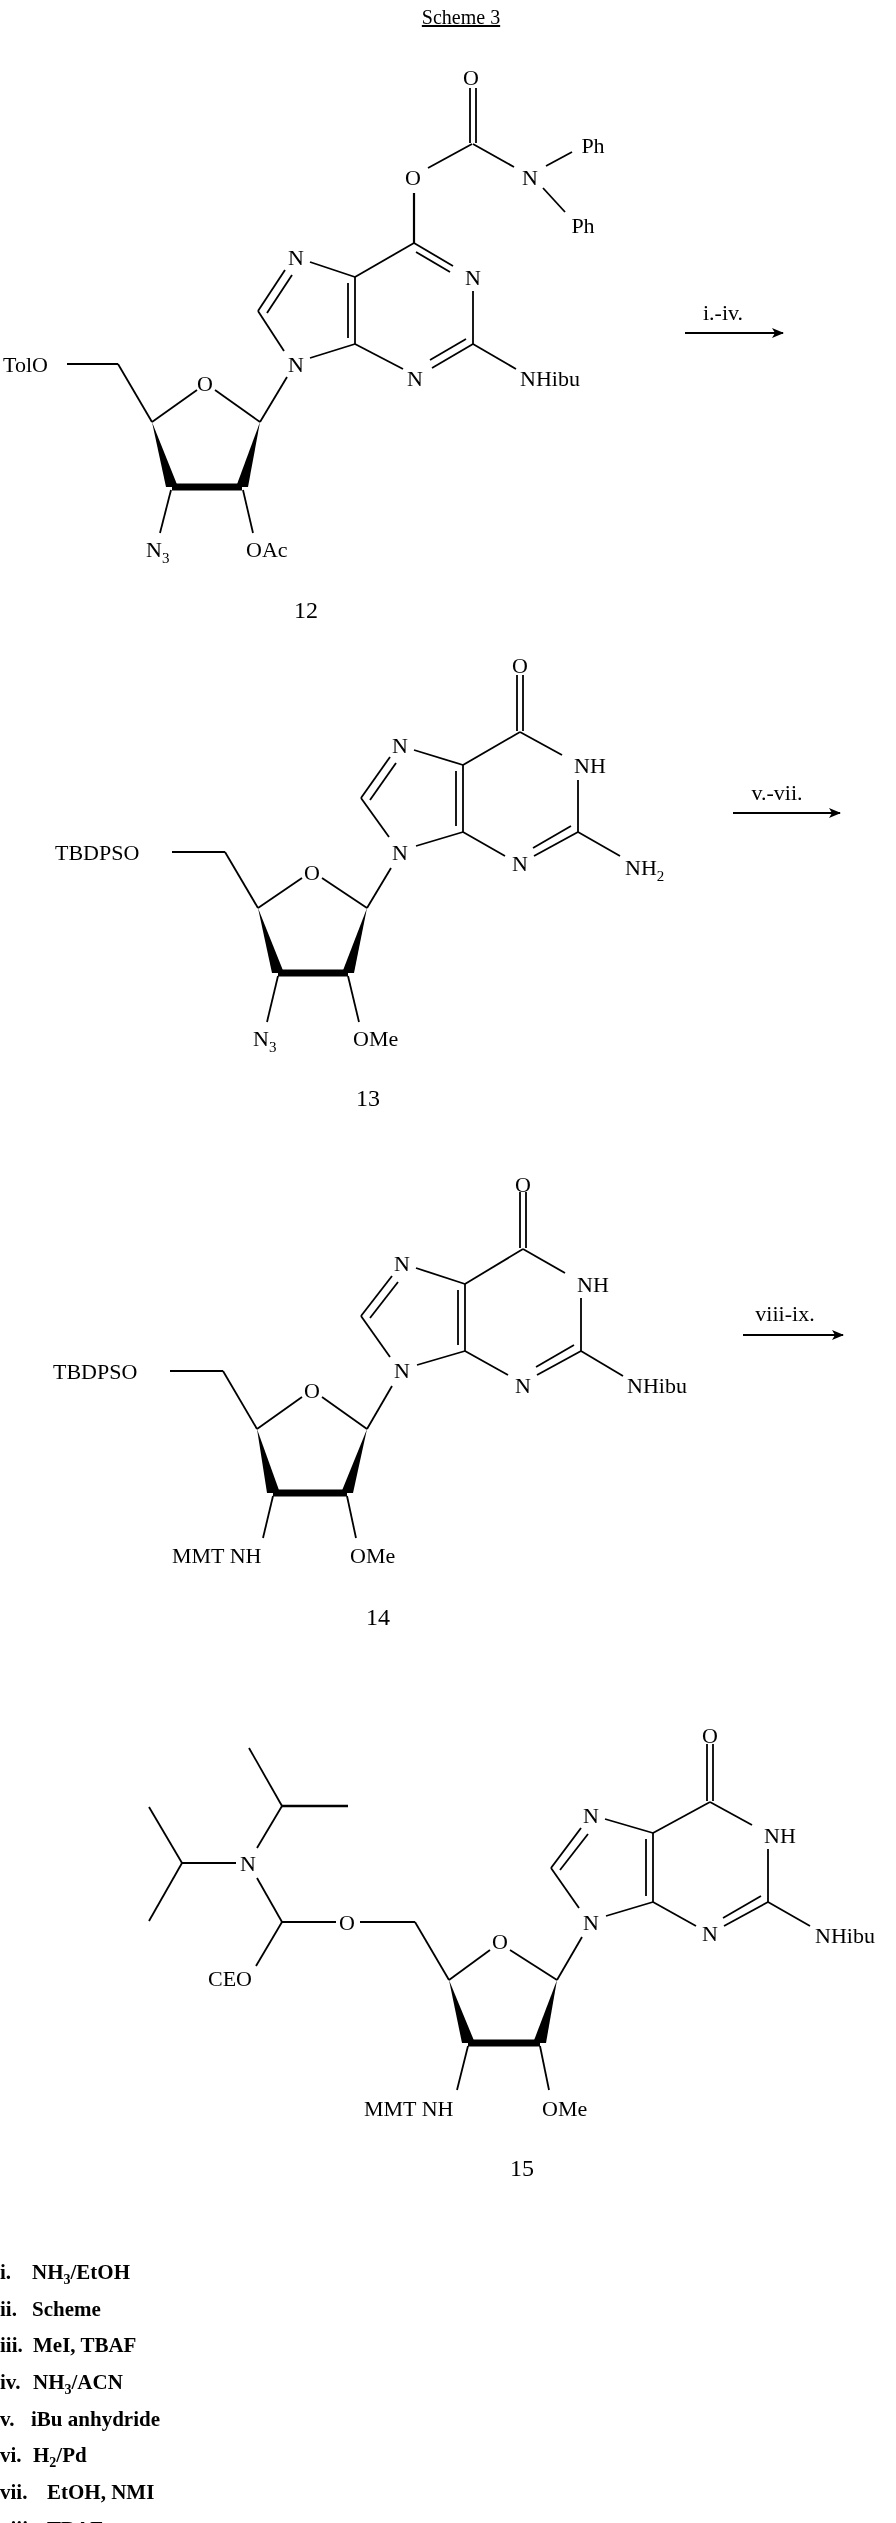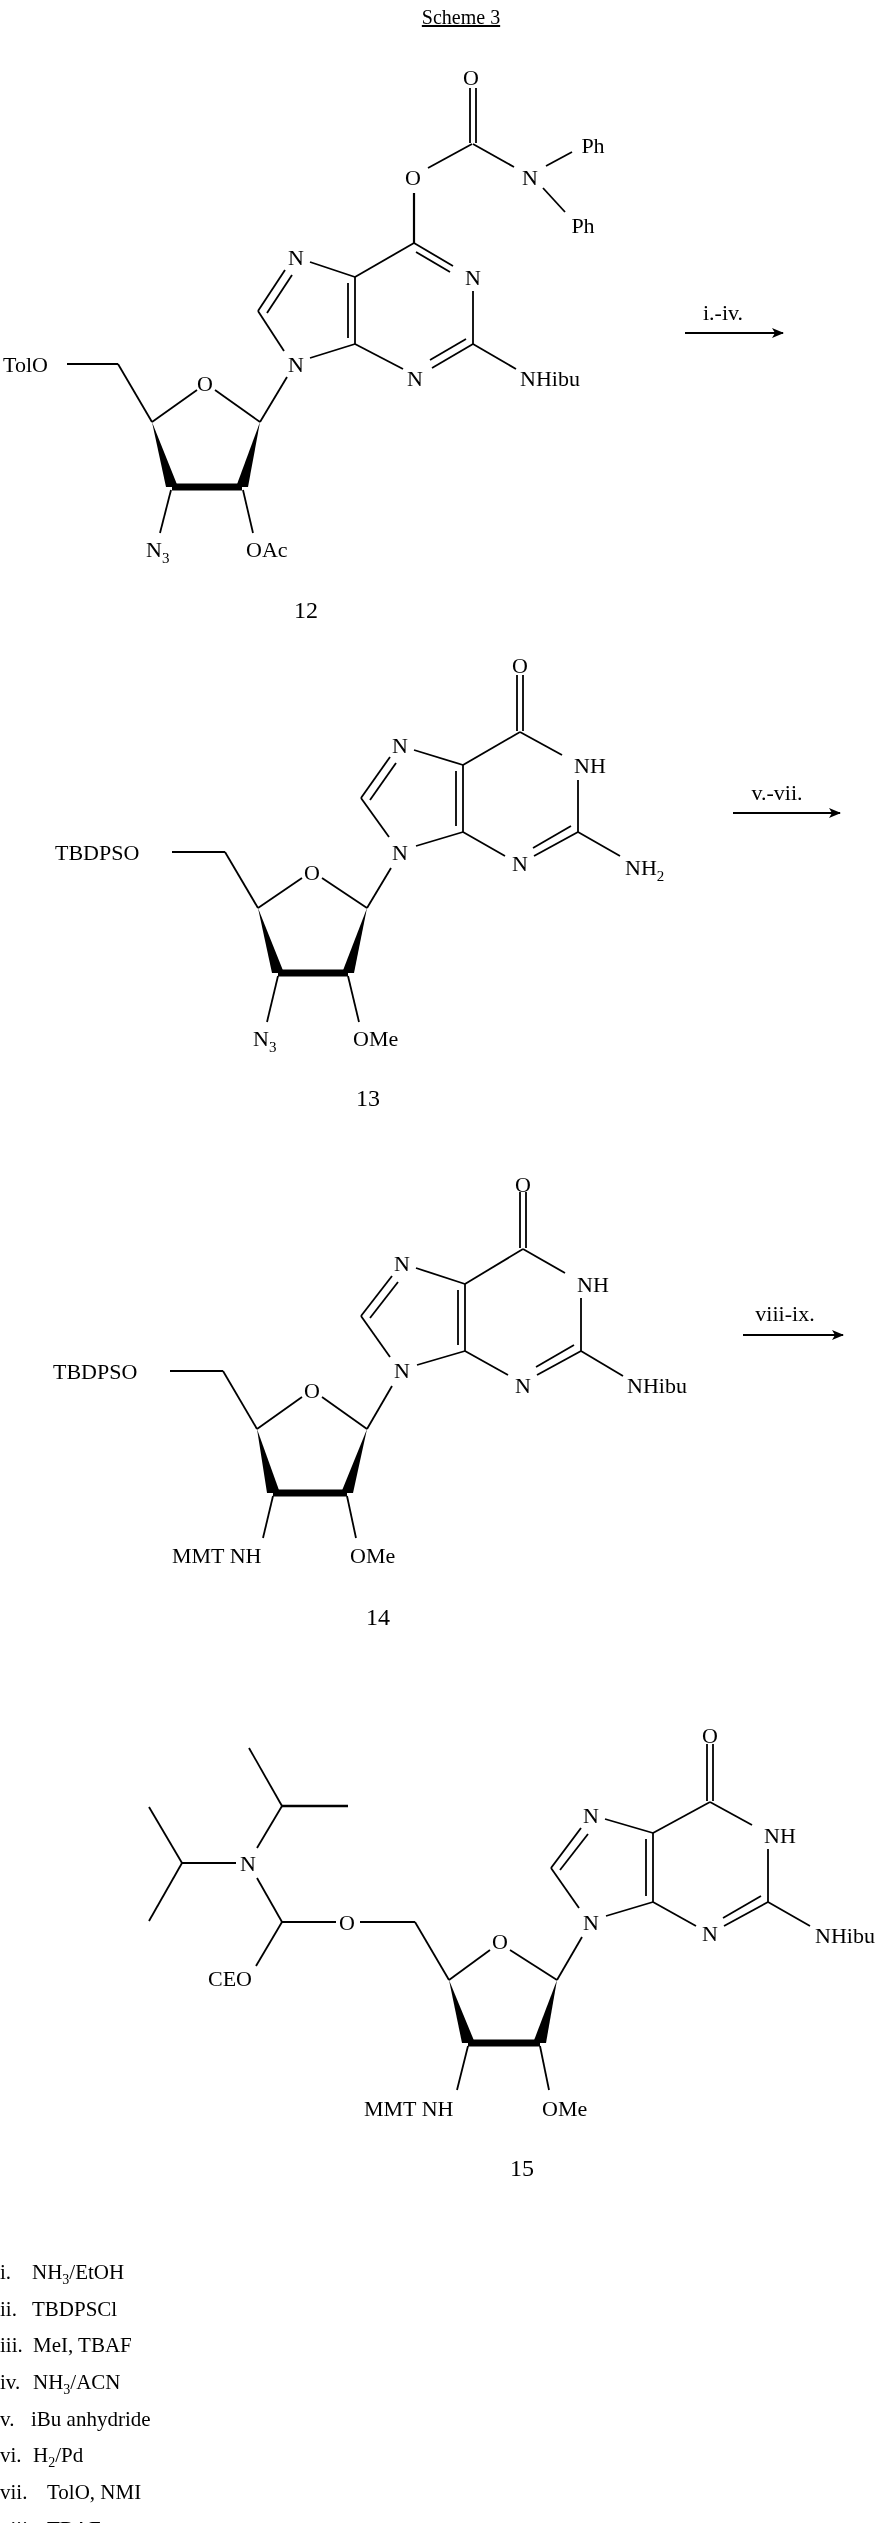--- a/index.html
+++ b/index.html
@@ -5,21 +5,21 @@
   html, body { margin: 0; padding: 0; background: #ffffff; }
   body { width: 896px; height: 2523px; position: relative; overflow: hidden; font-family: "Liberation Serif", "DejaVu Serif", serif; color: #000; }
   .scheme-title { position: absolute; left: 13px; width: 896px; top: 6px; text-align: center; font-size: 20px; }
   .scheme-title span { text-decoration: underline; }
   svg.canvas { position: absolute; left: 0; top: 0; }
   svg text { font-family: "Liberation Serif", "DejaVu Serif", serif; fill: #000; }
   .lbl { font-size: 22px; }
   .num { font-size: 24px; }
   .sub { font-size: 15px; }
   .reagents { position: absolute; left: 0; top: 2258px; font-size: 21px; line-height: 29.5px; }
-  .reagents .row { white-space: nowrap; }
+  .reagents .row { white-space: nowrap; font-weight: bold; }
   .reagents .idx { display: inline-block; }
   .reagents sub { font-size: 14px; }
 </style>
 </head>
 <body>
 
 <div class="scheme-title"><span>Scheme 3</span></div>
 
 <svg class="canvas" width="896" height="2523" viewBox="0 0 896 2523">
   <defs>
@@ -269,21 +269,21 @@
     <text class="lbl" x="780" y="1843" text-anchor="middle">NH</text>
     <text class="lbl" x="710" y="1941" text-anchor="middle">N</text>
     <text class="lbl" x="591" y="1823" text-anchor="middle">N</text>
     <text class="lbl" x="591" y="1930" text-anchor="middle">N</text>
     <text class="lbl" x="815" y="1943">NHibu</text>
   </g>
 </svg>
 
 <div class="reagents">
   <div class="row"><span class="idx" style="width:32px">i.</span><span>NH</span><sub>3</sub><span>/EtOH</span></div>
-  <div class="row"><span class="idx" style="width:32px">ii.</span><span>TBDPSCl</span><sub></sub><span></span></div>
+  <div class="row"><span class="idx" style="width:32px">ii.</span><span>Scheme</span><sub></sub><span></span></div>
   <div class="row"><span class="idx" style="width:33px">iii.</span><span>MeI, TBAF</span><sub></sub><span></span></div>
   <div class="row"><span class="idx" style="width:33px">iv.</span><span>NH</span><sub>3</sub><span>/ACN</span></div>
   <div class="row"><span class="idx" style="width:31px">v.</span><span>iBu anhydride</span><sub></sub><span></span></div>
   <div class="row"><span class="idx" style="width:33px">vi.</span><span>H</span><sub>2</sub><span>/Pd</span></div>
-  <div class="row"><span class="idx" style="width:47px">vii.</span><span>TolO, NMI</span><sub></sub><span></span></div>
+  <div class="row"><span class="idx" style="width:47px">vii.</span><span>EtOH, NMI</span><sub></sub><span></span></div>
   <div class="row"><span class="idx" style="width:47px">viii.</span><span>TBAF</span><sub></sub><span></span></div>
 
 </div>
 
 </body></html>

